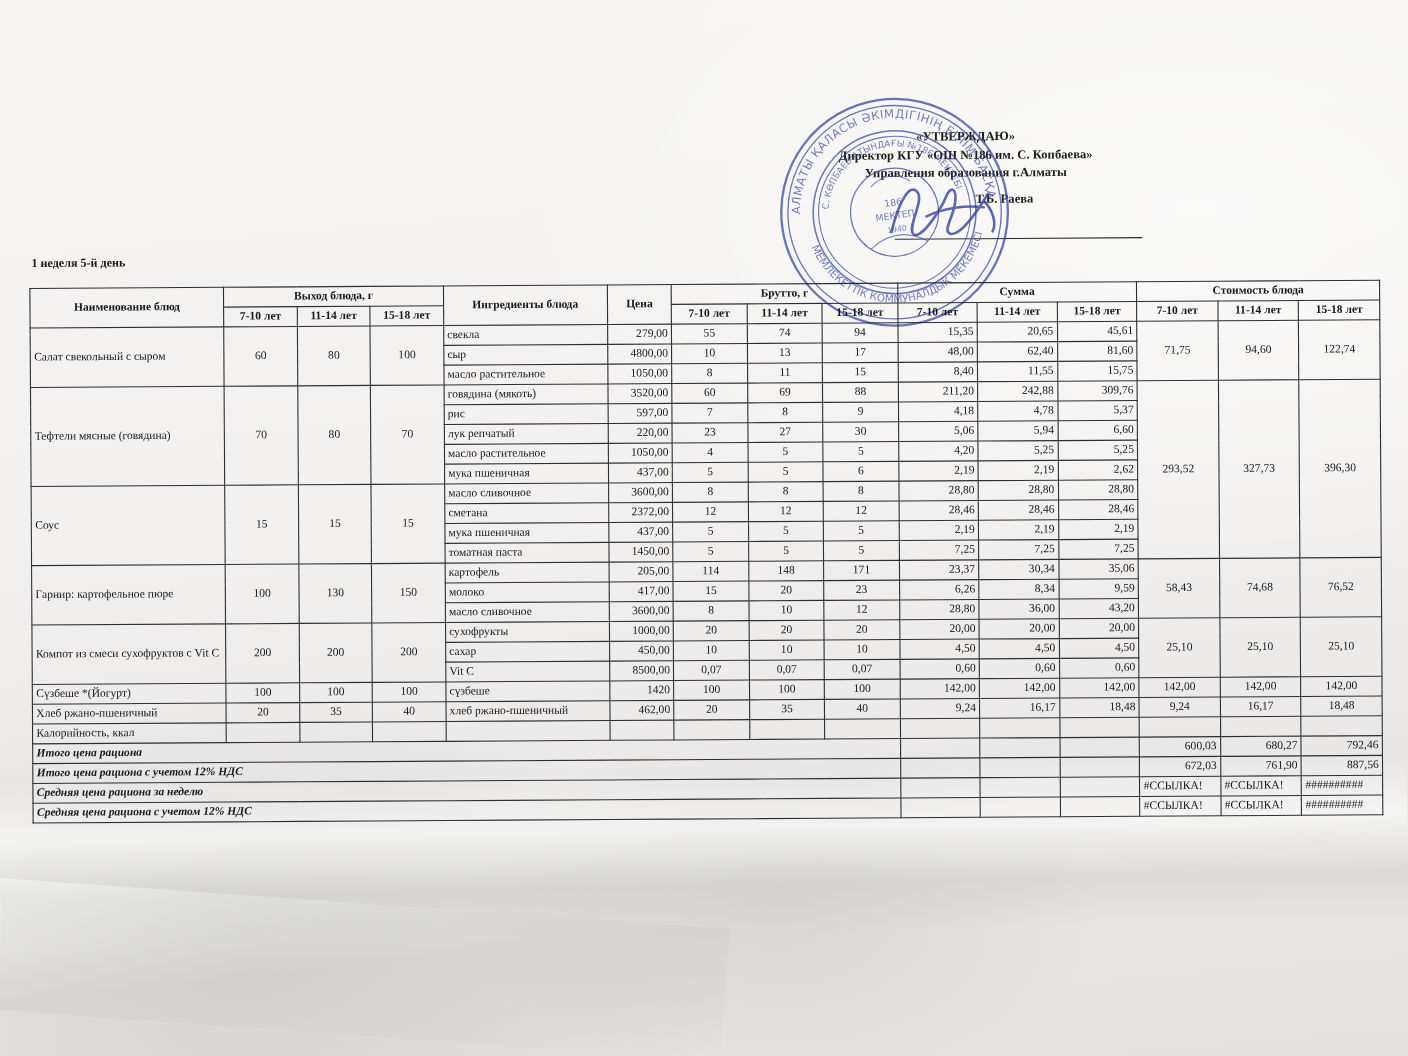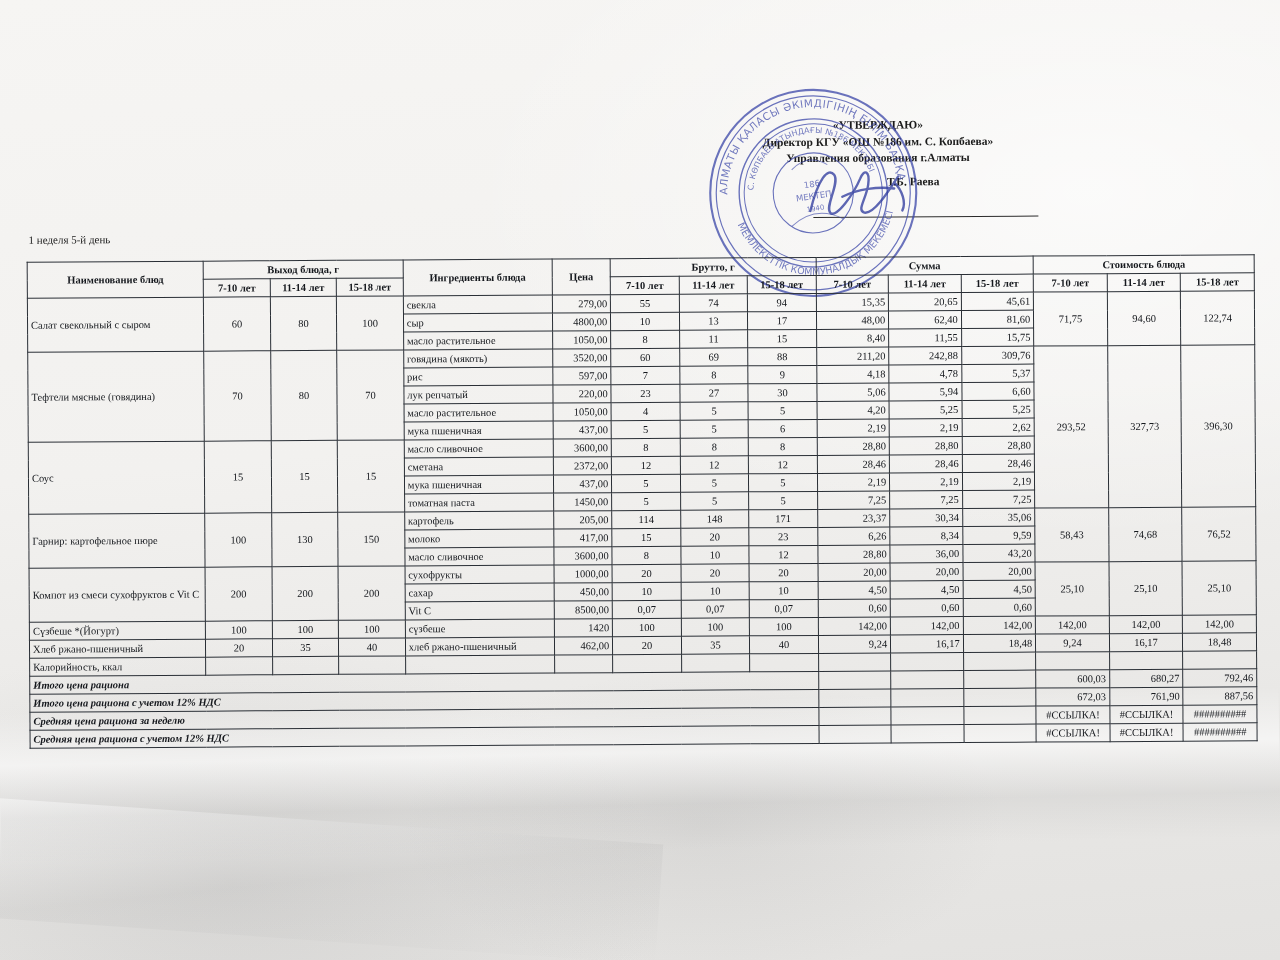--- a/index.html
+++ b/index.html
@@ -89,21 +89,21 @@
     pointer-events: none;
     opacity: .85;
   }
 
   
   .week-label {
     position: absolute;
     left: 30px;
     top: 230px;
     font-size: 11px;
-    font-weight: normal;
+    font-weight: bold;
     color: #1b1b1b;
   }
 
   
   .table-wrap {
     position: absolute;
     left: 28px;
     top: 258px;
     width: 1228px;
   }
@@ -122,21 +122,21 @@
     vertical-align: middle;
     overflow: hidden;
     white-space: nowrap;
   }
   th { font-weight: bold; text-align: center; }
   td.c { text-align: center; }
   td.l { text-align: left; }
   td.r { text-align: right; padding-right: 5px; }
   .hdr-top th { height: 19px; }
   .it { font-style: italic; font-weight: bold; }
-  .hash { text-align: center; padding-right: 4px; margin-top: 40px; }
+  .hash { text-align: left; padding-right: 4px; margin-top: 40px; }
 </style>
 </head>
 <body>
 
 <div class="paper"></div>
 <div class="crease1"></div>
 <div class="crease2"></div>
 
 <div class="content">
 

